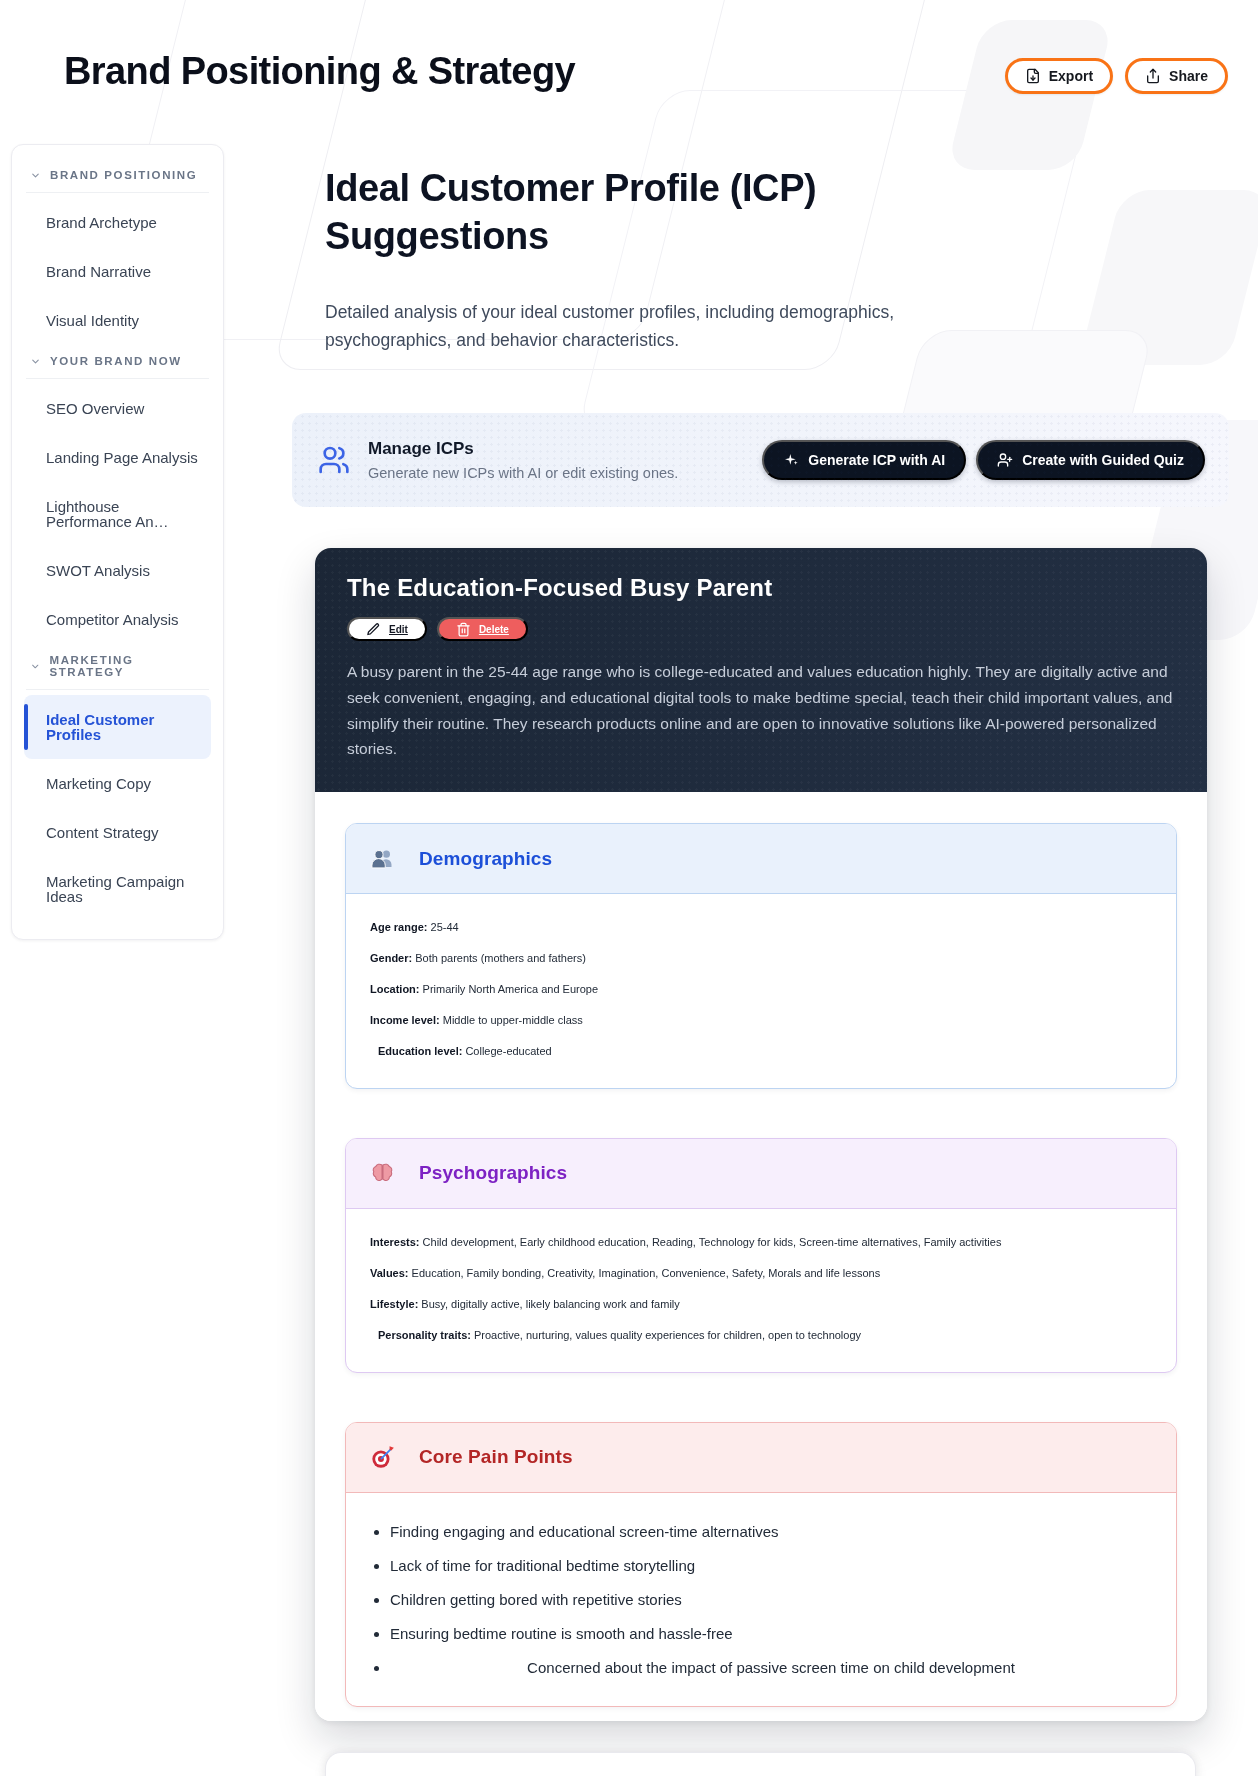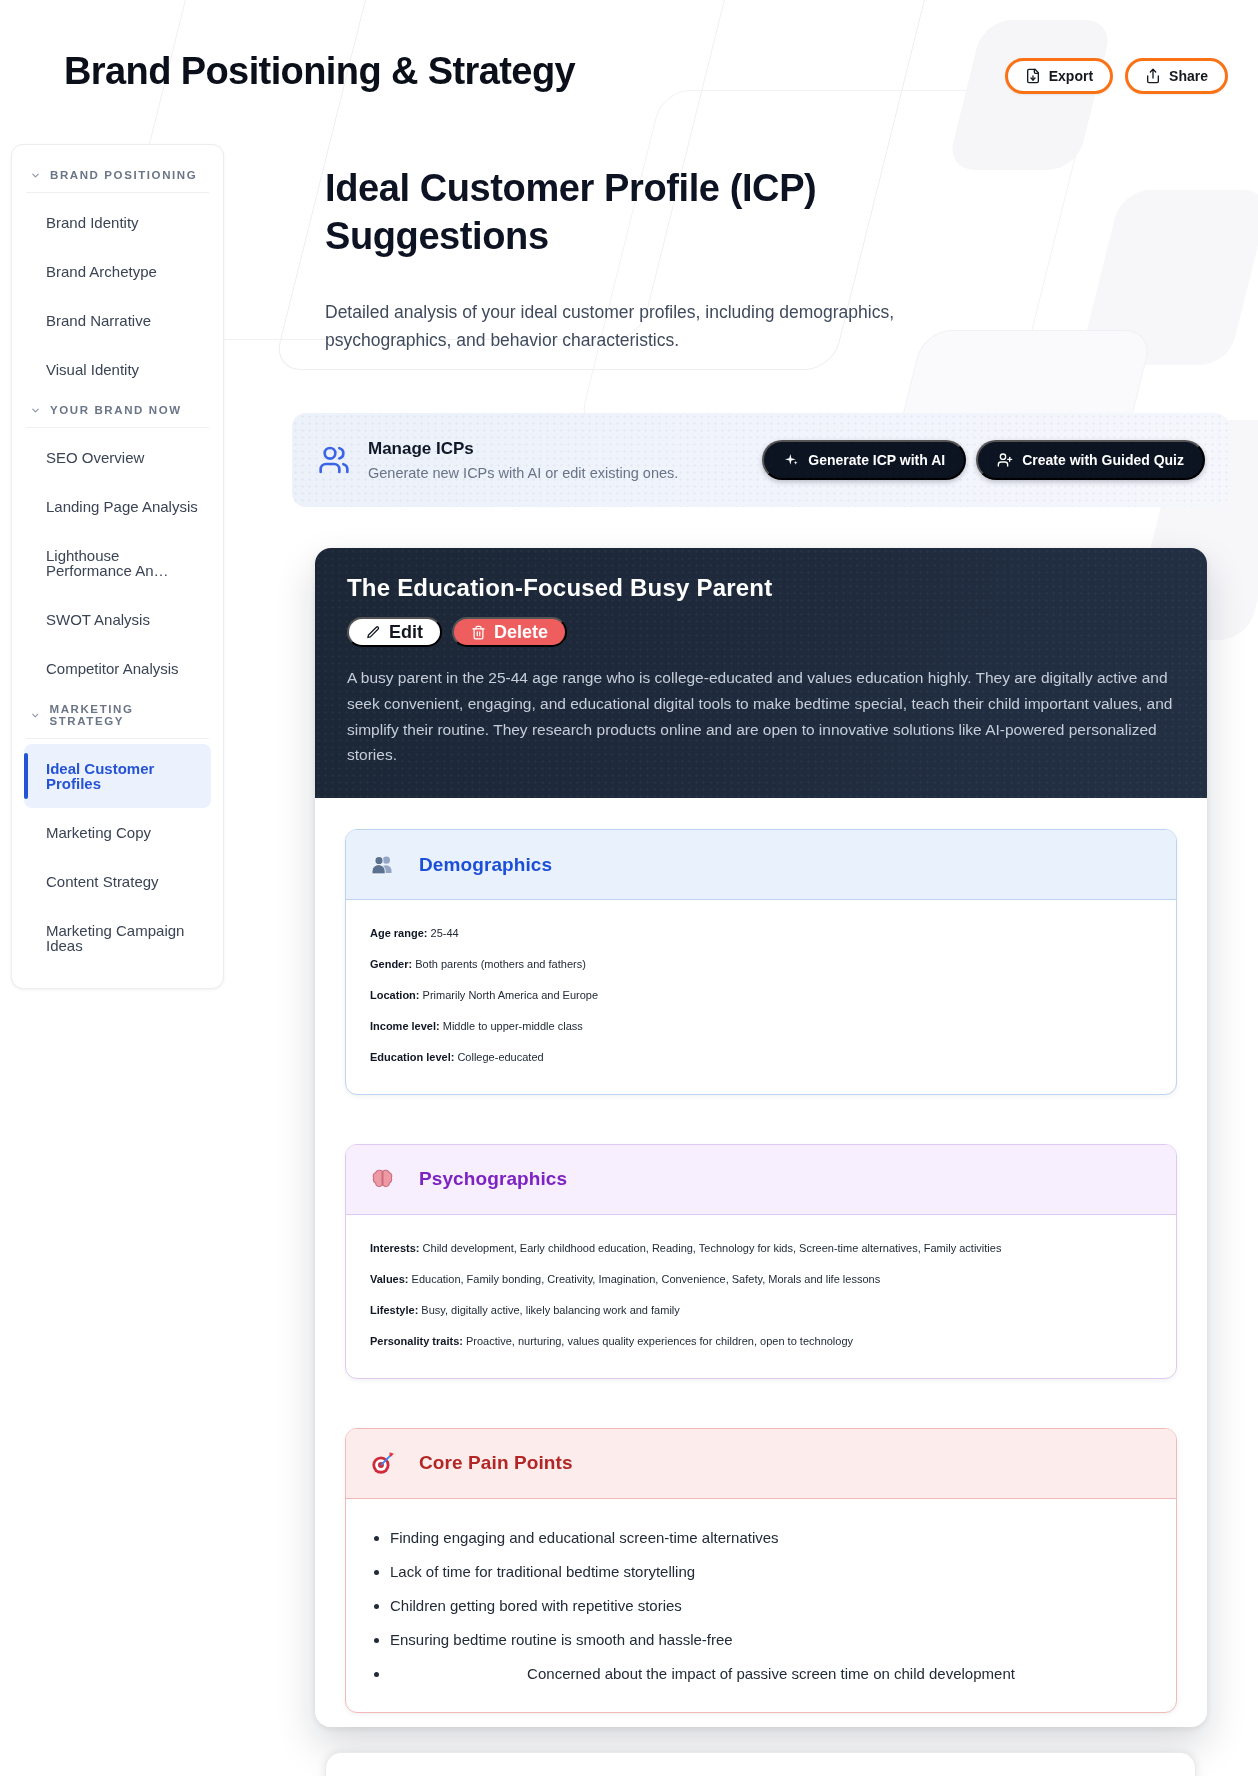--- a/index.html
+++ b/index.html
@@ -97,42 +97,42 @@
     padding:26px 32px 30px;
   }
   .profile-head::before {
     content:""; position:absolute; inset:0;
     background-image:radial-gradient(rgba(255,255,255,0.035) 1px, transparent 1.3px);
     background-size:7px 7px; pointer-events:none;
   }
   .profile-title { font-size:24px; font-weight:700; color:#fff; letter-spacing:.2px; }
   .profile-actions { display:flex; gap:10px; margin-top:15px; }
   .edit-btn, .delete-btn {
-    display:inline-flex; align-items:center; gap:8px; height:30px; padding:0 17px;
-    border-radius:999px; font-size:18px; font-weight:700; cursor:pointer; position:relative;
+    display:inline-flex; align-items:center; gap:8px; height:24px; padding:0 17px;
+    border-radius:999px; font-size:10px; font-weight:700; cursor:pointer; position:relative;text-decoration:underline;
   }
   .edit-btn { background:#fff; color:#131722; }
   .delete-btn { background:#ee5e5e; color:#fff; }
   .profile-desc { margin-top:18px; max-width:832px; font-size:15.5px; line-height:1.66; color:#c6cdd9; position:relative; }
 
   .profile-body { background:#fff; padding:31px 30px 14px; }
 
   .info-card {
     border:1.5px solid var(--bd); border-radius:12px; margin-bottom:49px; background:#fff;
     box-shadow:0 2px 5px rgba(16,24,40,.05);
   }
   .info-card:last-child { margin-bottom:0; }
   .info-head {
     display:flex; align-items:center; gap:24px; padding:22px 24px;
     background:var(--hd); border-bottom:1.5px solid var(--bd); border-radius:10px 10px 0 0;
   }
   .info-title { font-size:19px; font-weight:700; color:var(--tc); letter-spacing:.1px; }
   .info-body { padding:26px 24px 28px; }
   .info-row { font-size:11px; color:#222b38; line-height:1.45; margin-bottom:15px; }
-  .info-row:last-child { margin-bottom:0; }
+  .info-row:last-child { margin-bottom:0;margin-left:8px; }
   .info-row b { color:#101623; font-weight:700; }
 
   .demo  { --bd:#bcd4f2; --hd:#e9f1fc; --tc:#1c4fd8; }
   .psych { --bd:#dec9f2; --hd:#f7effd; --tc:#7d22c3; }
   .pain  { --bd:#f2b9b9; --hd:#fdecec; --tc:#b32626; }
 
   .pain ul { margin:2px 0 0; padding-left:20px; }
   .pain li { font-size:15px; color:#222b38; margin-bottom:13px; line-height:1.4; }
   .pain li:last-child { margin-bottom:0;text-align:center; }
 
@@ -180,21 +180,20 @@
 <aside class="sidebar">
   <div class="side-section">
     <div class="side-header">
       <svg width="11" height="11" viewBox="0 0 24 24" fill="none" stroke="#8a93a3" stroke-width="2.4" stroke-linecap="round" stroke-linejoin="round">
           <polyline points="6 9 12 15 18 9"></polyline>
         </svg>
       <span>BRAND POSITIONING</span>
     </div>
     <div class="side-divider"></div>
     <div class="side-list">
-        <div class="side-item"><span>Brand Identity</span></div>
         <div class="side-item"><span>Brand Archetype</span></div>
         <div class="side-item"><span>Brand Narrative</span></div>
         <div class="side-item"><span>Visual Identity</span></div>
       </div>
   </div>
   <div class="side-section">
     <div class="side-header">
       <svg width="11" height="11" viewBox="0 0 24 24" fill="none" stroke="#8a93a3" stroke-width="2.4" stroke-linecap="round" stroke-linejoin="round">
           <polyline points="6 9 12 15 18 9"></polyline>
         </svg>

